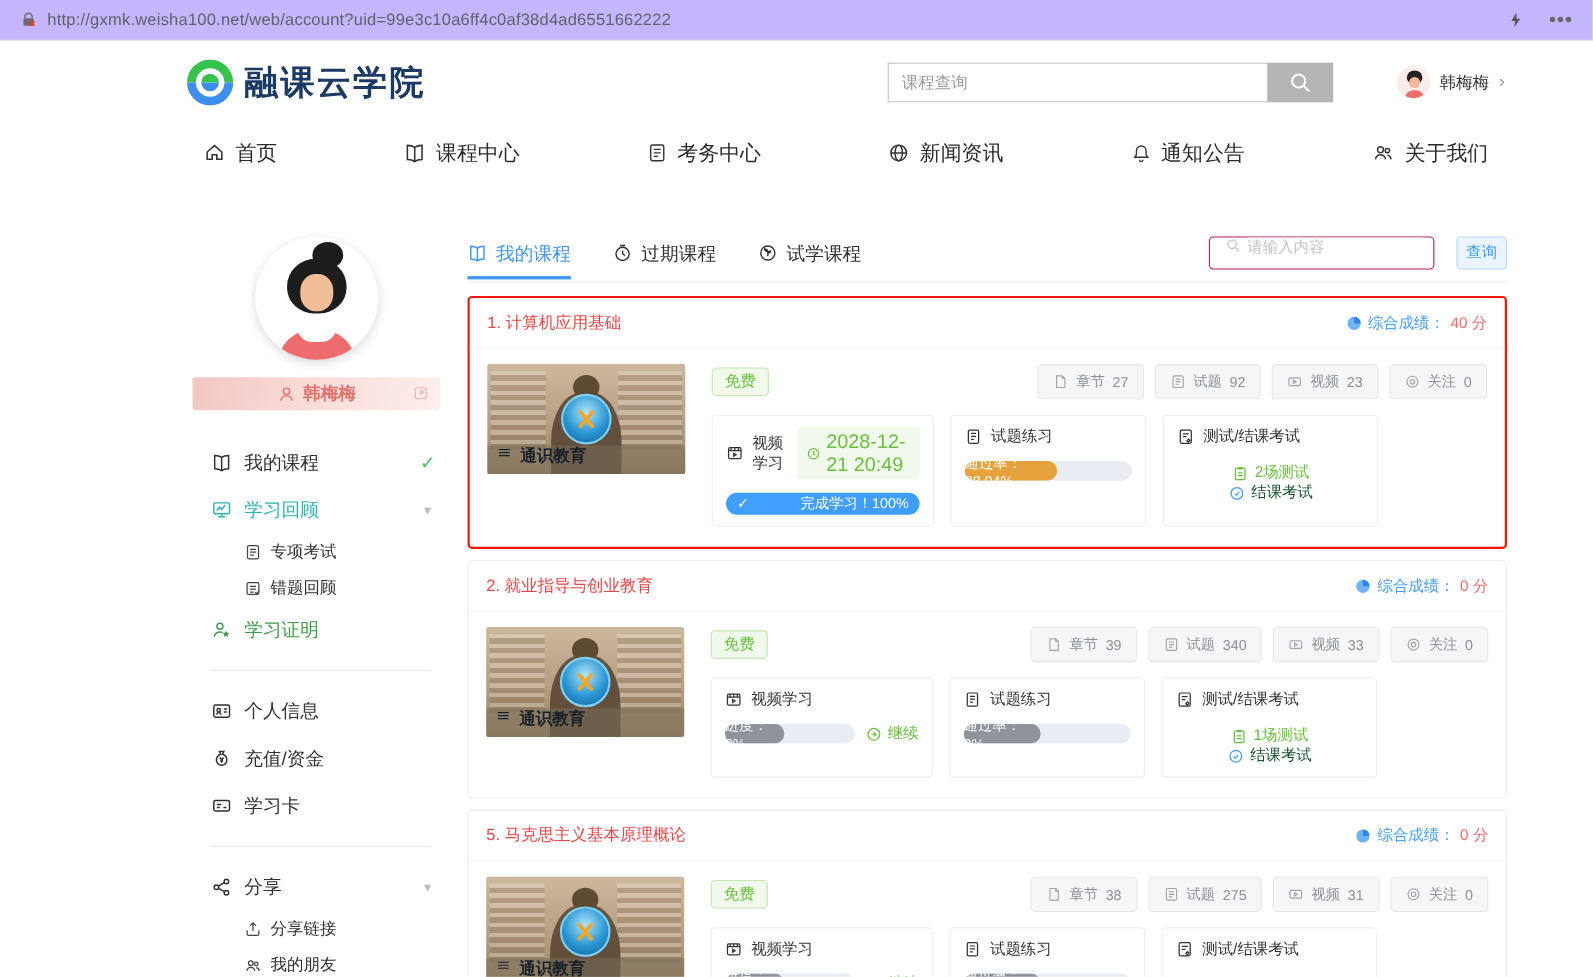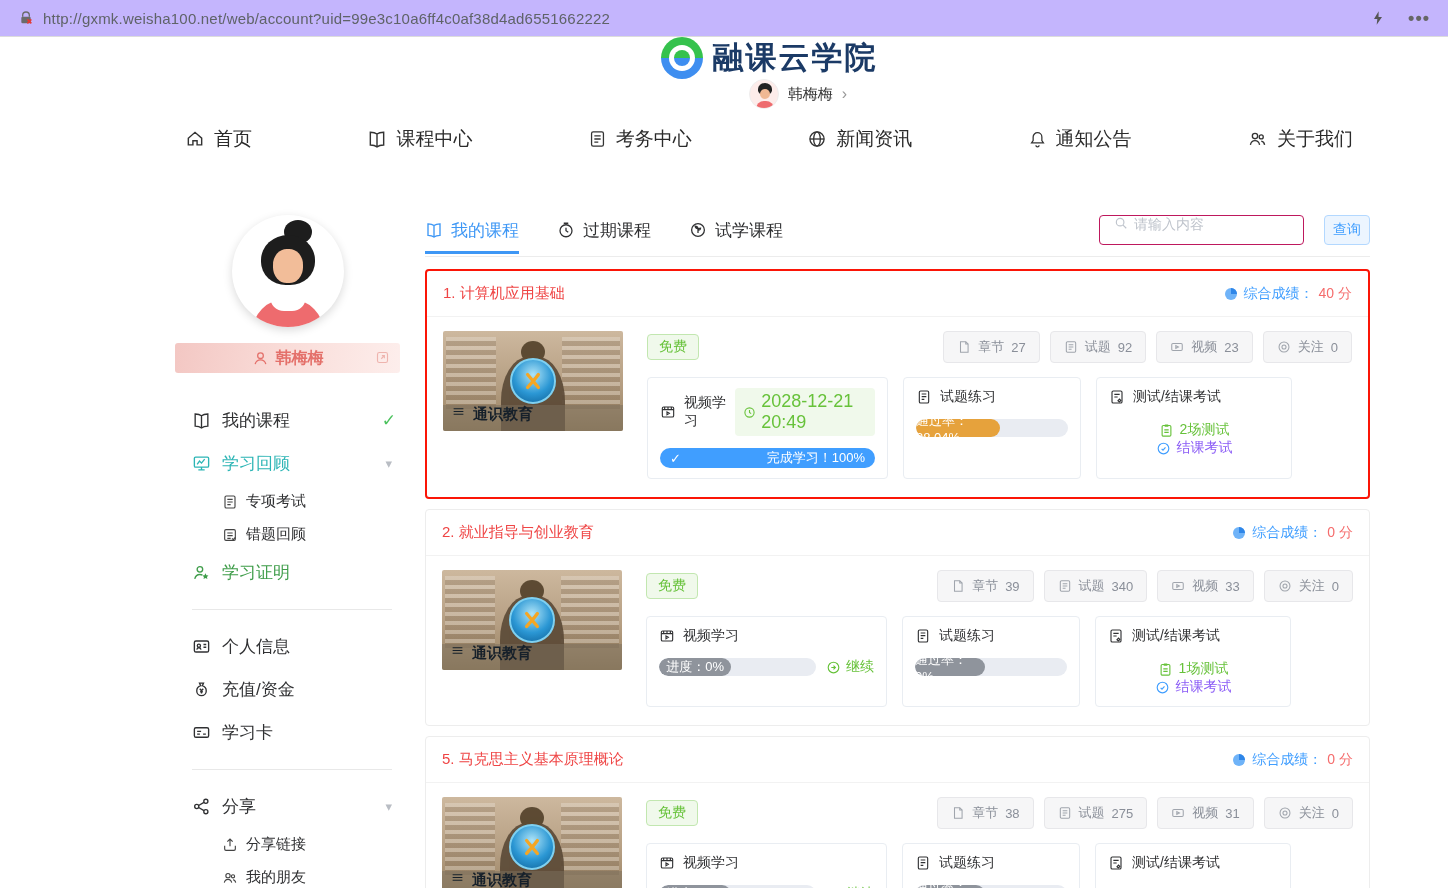--- a/index.html
+++ b/index.html
@@ -9,21 +9,21 @@
   svg { display:block; }
 
   
   .browser { height:37px; background:#c4b5fd; border-bottom:1px solid #dcdcdc;
     display:flex; align-items:center; padding:0 18px; }
   .browser .url { margin-left:9px; font-size:15px; color:#5f6368; letter-spacing:.2px; }
   .browser .right { margin-left:auto; display:flex; align-items:center; gap:22px; color:#555; }
   .dots { font-size:18px; font-weight:700; color:#666; letter-spacing:1px; }
 
   
-  .header { height:76px; display:flex; align-items:center; padding:0 80px 0 170px; background:#fff;flex-direction:column; }
+  .header { height:76px; display:flex; align-items:center; padding:0 80px 0 170px; background:#fff; }
   .logo { display:flex; align-items:center; gap:10px; }
   .logo-mark { width:42px; height:42px; border-radius:50%; position:relative; overflow:hidden; }
   .logo-mark .top { position:absolute; top:0; left:0; right:0; height:50%; background:#35c24d; }
   .logo-mark .bot { position:absolute; bottom:0; left:0; right:0; height:50%; background:#3e8ef0; }
   .logo-mark .inner { position:absolute; left:8px; top:8px; width:26px; height:26px; border-radius:50%; background:#fff; }
   .logo-mark .inner:after { content:""; position:absolute; left:5px; top:5px; width:16px; height:8px;
     border-radius:8px 8px 0 0; background:#35c24d; }
   .logo-mark .inner:before { content:""; position:absolute; left:5px; bottom:5px; width:16px; height:8px;
     border-radius:0 0 8px 8px; background:#3e8ef0; }
   .logo-text { font-size:31px; font-weight:800; color:#1b3a66; letter-spacing:2px; }
@@ -115,37 +115,37 @@
 
   .cright { flex:1; margin-left:24px; }
   .row1 { display:flex; align-items:center; }
   .free { background:#f0f9eb; border:1px solid #c2e7b0; color:#67c23a; border-radius:4px;
     font-size:14px; padding:3px 11px; }
   .badges { margin-left:auto; display:flex; gap:10px; }
   .stat { display:flex; align-items:center; gap:7px; background:#f6f6f7; border:1px solid #e7e7ea;
     border-radius:4px; padding:6px 13px; font-size:13px; color:#8a8f99; cursor:pointer; }
   .row2 { margin-top:14px; display:flex; gap:15px; }
   .panel { border:1px solid #e9edf2; border-radius:4px; padding:10px 12px; }
-  .pA { width:241px; } .pB { width:178px; } .pC { flex:1; max-width:196px; }
+  .pA { width:202px; } .pB { width:178px; } .pC { flex:1; max-width:196px; }
   .phead { display:flex; align-items:center; gap:8px; font-size:14px; color:#303133; }
   .dpill { margin-left:auto; background:#f0f9eb; color:#67c23a; border-radius:4px; padding:3px 8px;
     font-size:18px; display:flex; align-items:center; gap:5px; }
   .bar-full { margin-top:12px; height:20px; border-radius:10px; background:#409eff; color:#fff;
     font-size:13px; display:flex; align-items:center; padding:0 10px; }
   .bar-full .bchk { font-weight:700; }
   .bar-full .bsp { flex:1; }
   .bar-row { margin-top:13px; display:flex; align-items:center; }
   .track { flex:1; height:18px; border-radius:9px; background:#e9ecf2; overflow:hidden; }
   .pill { height:100%; border-radius:9px; color:#fff; font-size:13px; display:flex; align-items:center; justify-content:center; }
   .pill.gray { background:#8f949c; } .pill.orange { background:#e6a23c; }
   .w42 { width:46%; } .w55 { width:55%; }
   .cont { margin-left:10px; display:flex; align-items:center; gap:5px; color:#67c23a; font-size:14px; cursor:pointer; }
   .pCrow { margin-top:15px; display:flex; align-items:center; justify-content:space-between; font-size:14px;flex-direction:column; }
   .ptests { display:flex; align-items:center; gap:6px; color:#67c23a; cursor:pointer; }
-  .pfinal { display:flex; align-items:center; gap:6px; color:#8b5cf6; cursor:pointer; }
+  .pfinal { display:flex; align-items:center; gap:6px; color:#14532d; cursor:pointer; }
 
   .annotation { position:absolute; left:718px; top:486px; z-index:6; font-size:27px; font-weight:800;
     color:#e60012; letter-spacing:1px; white-space:nowrap; }
 </style>
 </head>
 <body>
 
 <div class="browser">
   <span class="ic">
     <svg width="16" height="16" viewBox="0 0 24 24">
@@ -166,20 +166,31 @@
 </div>
 
 <div class="header">
   <div class="logo">
     <span class="logo-mark">
         <span class="top"></span>
         <span class="bot"></span>
         <span class="inner"></span>
       </span>
     <span class="logo-text">融课云学院</span>
+  </div>
+  <div class="hsearch">
+    <input placeholder="课程查询" style="">
+    <button>
+      <span class="ic">
+        <svg width="22" height="22" viewBox="0 0 24 24" fill="none" stroke="#fff" stroke-width="2">
+            <circle cx="10.5" cy="10.5" r="6.5"></circle>
+            <path d="M15.5 15.5 21 21"></path>
+          </svg>
+      </span>
+    </button>
   </div>
   <div class="huser">
     <span class="mini-av">
         <span class="mini-body"></span>
       </span>
     <span class="uname">韩梅梅</span>
     <span class="chev">›</span>
   </div>
 </div>
 

